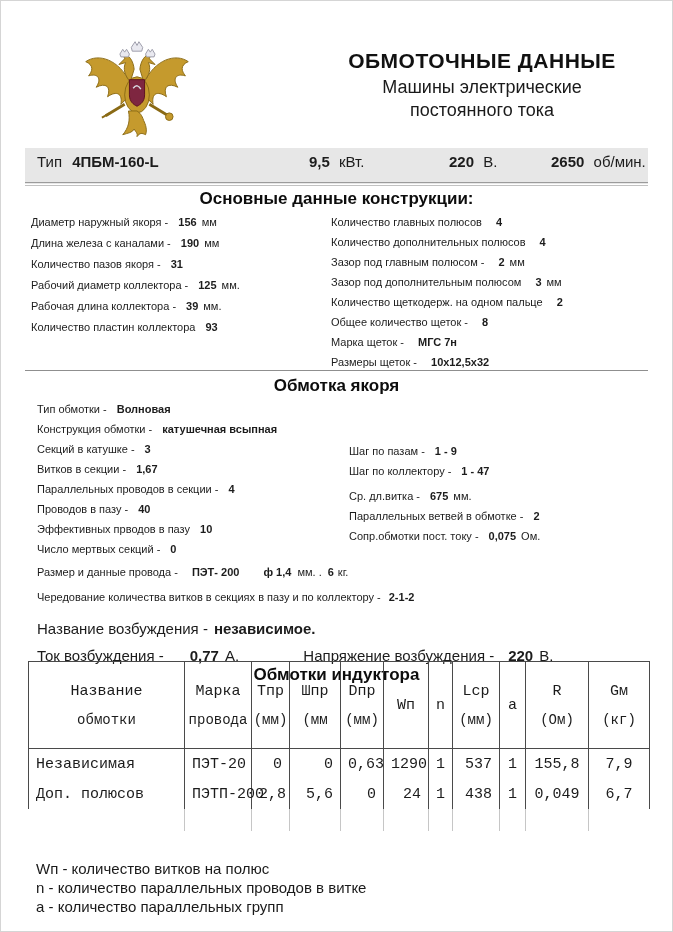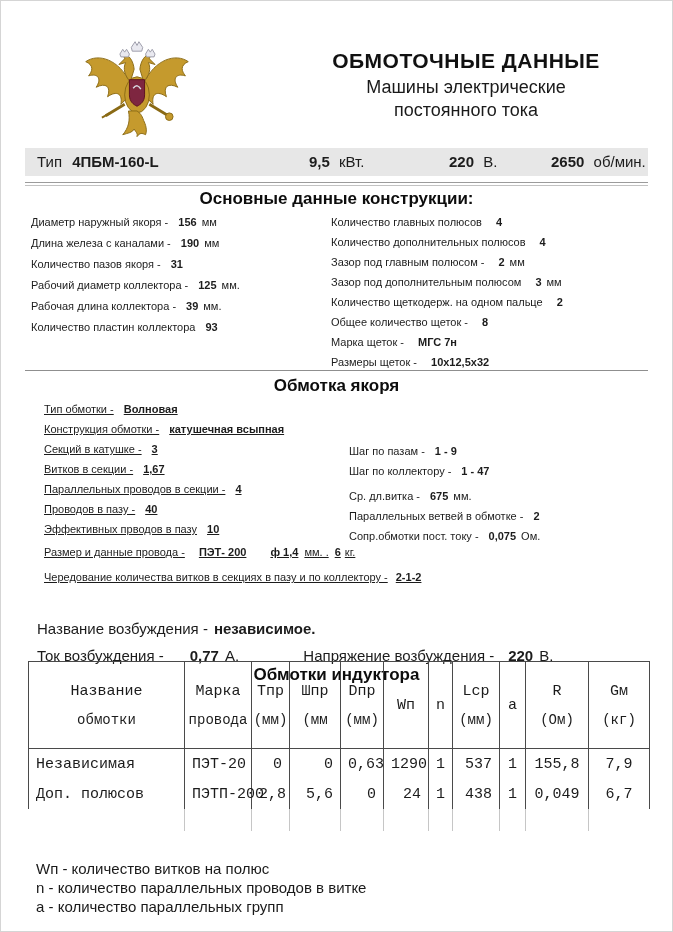--- a/index.html
+++ b/index.html
@@ -7,27 +7,27 @@
     width:673px;height:932px;
     background:#ffffff;
     font-family:"Liberation Sans", sans-serif;
     color:#1c1c1c;
     position:relative;
     box-sizing:border-box;
     border:1px solid #d5d5d5;
     overflow:hidden;
   }
   .emblem{position:absolute;left:80px;top:38px;}
-  .titleblock{position:absolute;left:312px;top:48px;width:306px;text-align:center;}
+  .titleblock{position:absolute;left:328px;top:48px;width:306px;text-align:center;}
   .titleblock .t1{font-size:21px;font-weight:bold;letter-spacing:0.5px;color:#111;}
   .titleblock .t2{font-size:18px;margin-top:4px;color:#1a1a1a;}
   .titleblock .t3{font-size:18px;margin-top:2px;color:#1a1a1a;}
 
   .typebar{
-    position:absolute;left:24px;right:24px;top:147px;height:28px;
+    position:absolute;left:24px;right:24px;top:147px;height:36px;
     background:#e7e7e7;font-size:15px;
   }
   .typebar .grp{position:absolute;top:5px;white-space:nowrap;}
   .typebar .g-model{left:12px;}
   .typebar .g-power{left:278px;}
   .typebar .g-volt{left:418px;}
   .typebar .g-speed{left:520px;}
   .typebar b{margin-left:6px;}
   .typebar .unit{margin-left:5px;}
 
@@ -44,21 +44,21 @@
   .kv .val{margin-left:10px;}
   .kv .unit{margin-left:5px;}
   .kv .unit:empty,.kv .val:empty{display:none;}
 
   .cons-left{position:absolute;left:30px;top:211px;line-height:21px;}
   .cons-right{position:absolute;left:330px;top:211px;line-height:20px;}
   .cons-right .kv .val{margin-left:14px;}
 
   .rule2{position:absolute;left:24px;right:24px;top:369px;border-top:1px solid #8f8f8f;}
 
-  .arm-left{position:absolute;left:43px;top:398px;line-height:20px;text-decoration:underline;}
+  .arm-left{position:absolute;left:36px;top:398px;line-height:20px;}
   .arm-right{position:absolute;left:348px;top:440px;line-height:20px;}
   .arm-right .kv.gap{margin-top:5px;}
   .wireline{margin-top:3px;}
   .wireline .grade{margin-left:14px;}
   .wireline .dia{margin-left:24px;}
   .wireline .u1{margin-left:6px;}
   .wireline .mass{margin-left:6px;}
   .wireline .u2{margin-left:4px;}
   .altline{margin-top:5px;}
   .altline .val{margin-left:8px;}
@@ -173,20 +173,21 @@
 <div class="secheading h-armature">Обмотка якоря</div>
 
 <div class="arm-left">
   <div class="kv"><span>Тип обмотки -</span><b class="val">Волновая</b></div>
   <div class="kv"><span>Конструкция обмотки -</span><b class="val">катушечная всыпная</b></div>
   <div class="kv"><span>Секций в катушке -</span><b class="val">3</b></div>
   <div class="kv"><span>Витков в секции -</span><b class="val">1,67</b></div>
   <div class="kv"><span>Параллельных проводов в секции -</span><b class="val">4</b></div>
   <div class="kv"><span>Проводов в пазу -</span><b class="val">40</b></div>
   <div class="kv"><span>Эффективных прводов в пазу</span><b class="val">10</b></div>
+  <div class="kv"><span>Число мертвых секций -</span><b class="val">0</b></div>
 
   <div class="kv wireline">
     <span>Размер и данные провода -</span><b class="grade">ПЭТ- 200</b><b class="dia">ф 1,4</b><span class="u1">мм. .</span><b class="mass">6</b><span class="u2">кг.</span>
   </div>
   <div class="kv altline">
     <span>Чередование количества витков в секциях в пазу и по коллектору -</span><b class="val">2-1-2</b>
   </div>
 </div>
 
 <div class="arm-right">

